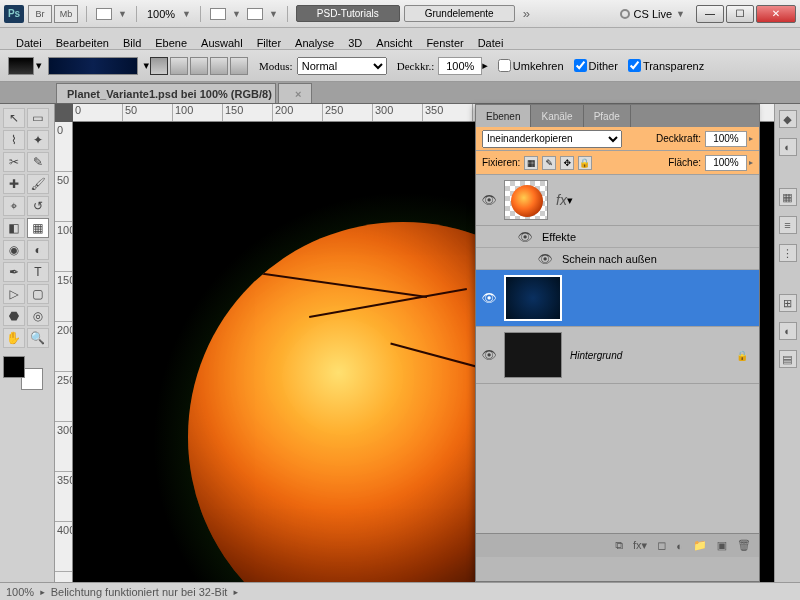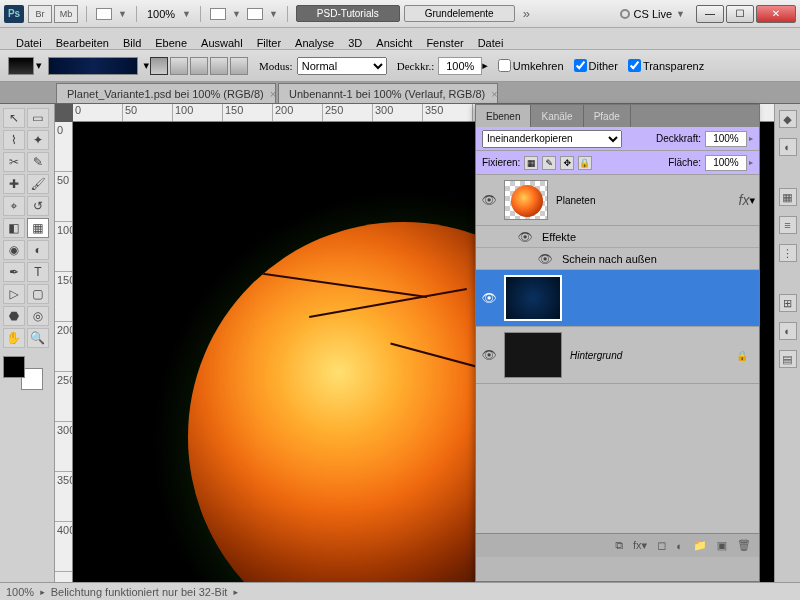--- a/index.html
+++ b/index.html
@@ -25,21 +25,21 @@
 .optbar { height:32px; background:linear-gradient(#ddd,#ccc); display:flex; align-items:center; padding:0 6px; border-bottom:1px solid #999; }
 .optbar .swatch { width:26px; height:18px; border:1px solid #888; background:linear-gradient(#000,#333); margin:0 2px; }
 .optbar .grad { width:90px; height:18px; border:1px solid #888; background:linear-gradient(90deg,#001030,#0a2050,#001030); margin:0 6px; }
 .optbar .gbtn { width:18px; height:18px; border:1px solid #888; background:linear-gradient(#ddd,#aaa); margin:0 1px; }
 .optbar .gbtn.active { border:1px solid #333; background:linear-gradient(#999,#ccc); }
 .optbar label { margin:0 4px 0 10px;font-family:Liberation Serif, serif; }
 .optbar select { height:18px; font-size:11px; width:90px; }
 .optbar input[type=text] { width:44px; height:18px; font-size:11px; text-align:center; border:1px solid #999; }
 .optbar input[type=checkbox] { margin:0 2px 0 10px; vertical-align:middle; }
 .tabbar { height:22px; background:#a0a0a0; display:flex; align-items:flex-end; padding-left:56px; border-bottom:1px solid #666; }
-.tabbar .tab { height:20px; padding:0 10px; display:flex; align-items:center; font-size:10px; border:1px solid #777; border-bottom:none; background:#c4c4c4; margin-right:2px; max-width:220px; white-space:nowrap; overflow:hidden; color:#333; }
+.tabbar .tab { height:20px; padding:0 10px; display:flex; align-items:center; font-size:10px; border:1px solid #777; border-bottom:none; background:#c4c4c4; margin-right:2px; max-width:220px; white-space:nowrap; overflow:hidden; color:#333;font-weight:bold; }
 .tabbar .tab .x { margin-left:6px; color:#888; }
 .main { position:absolute; top:104px; left:0; right:0; bottom:18px; display:flex; }
 .toolbox { width:55px; background:#d0d0d0; border-right:1px solid #999; padding:4px 3px; display:flex; flex-direction:column; gap:2px; }
 .trow { display:flex; gap:2px; }
 .tool { width:22px; height:20px; border:1px solid #bbb; background:#d8d8d8; display:flex; align-items:center; justify-content:center; font-size:12px; color:#444; position:relative; }
 .tool.active { background:#fff; border-color:#888; }
 .colsw { margin-top:6px; width:40px; height:34px; position:relative; }
 .colsw .fg { width:22px; height:22px; background:#000; border:1px solid #888; position:absolute; top:0; left:0; }
 .colsw .bg { width:22px; height:22px; background:#fff; border:1px solid #888; position:absolute; bottom:0; right:0; }
 .canvas-area { flex:1; background:#5a5a5a; position:relative; overflow:hidden; }
@@ -48,21 +48,21 @@
 .ruler-v { position:absolute; top:18px; left:0; width:18px; bottom:0; background:#eee; border-right:1px solid #888; font-size:8px; color:#555; overflow:hidden; }
 .ruler-v span { display:block; height:50px; border-bottom:1px solid #aaa; padding-top:2px; padding-left:2px; }
 .canvas { position:absolute; top:18px; left:18px; right:0; bottom:0; background:#000; overflow:hidden; }
 .glow { position:absolute; width:560px; height:560px; left:50px; top:40px; border-radius:50%; background:radial-gradient(circle,rgba(180,255,80,0.6) 0%,rgba(100,200,30,0.4) 35%,rgba(50,150,20,0.15) 50%,transparent 63%); }
 .planet { position:absolute; width:430px; height:430px; left:115px; top:100px; border-radius:50%; background:radial-gradient(circle at 35% 35%, #ffe070 0%, #ffb030 15%, #ff7010 35%, #d84500 55%, #902500 75%, #401000 92%, #100400 100%); box-shadow:inset -60px -60px 120px rgba(0,0,0,0.7); overflow:hidden; }
 .crack { position:absolute; background:#2a0800; }
 .panels { position:absolute; top:104px; right:40px; width:285px; bottom:18px; background:#b8b8b8; border:1px solid #777; box-shadow:-2px 2px 6px rgba(0,0,0,0.3); }
 .ptabs { height:22px; background:#8a8a8a; display:flex; align-items:center; }
 .ptab { padding:0 10px; height:22px; display:flex; align-items:center; font-size:10px; color:#ddd; border-right:1px solid #6a6a6a; }
 .ptab.active { background:#b8b8b8; color:#222; }
-.prow { height:24px; display:flex; align-items:center; padding:0 6px; border-bottom:1px solid #a0a0a0; background:#c4b5fd; }
+.prow { height:24px; display:flex; align-items:center; padding:0 6px; border-bottom:1px solid #a0a0a0; background:#fdba74; }
 .prow select { flex:0 0 140px; height:18px; font-size:10px; }
 .prow label { margin-left:auto; margin-right:4px; font-size:10px; }
 .prow input { width:42px; height:16px; font-size:10px; text-align:center; border:1px solid #999; }
 .prow .arr { font-size:8px; margin-left:2px; color:#666; }
 .prow .lbl { font-size:10px; }
 .prow .icons { margin-left:4px; display:flex; gap:4px; }
 .prow .ic { width:14px; height:14px; border:1px solid #999; background:#ddd; font-size:9px; display:flex; align-items:center; justify-content:center; }
 .layers { flex:1; background:#c0c0c0; overflow:auto; height:calc(100% - 118px); }
 .layer { display:flex; align-items:center; border-bottom:1px solid #a0a0a0; min-height:34px; padding:5px 4px; }
 .layer.sel { background:#3a7fd9; color:#fff; }
@@ -155,21 +155,20 @@
   <input type="checkbox" checked="" style="">
     <span>Transparenz</span>
 </div>
 
 <div class="tabbar">
   <div class="tab">
       <span>Planet_Variante1.psd bei 100% (RGB/8)</span>
       <span class="x">×</span>
     </div>
   <div class="tab">
-      <span>Unbenannt-1 bei 100% (Verlauf, RGB/8)</span>
       <span class="x">×</span>
     </div>
 </div>
 
 <div class="main">
   <div class="toolbox">
     <div class="trow">
         <div class="tool">↖</div>
         <div class="tool">▭</div>
       </div>
@@ -274,21 +273,20 @@
       <div class="ic">🔒</div>
     </div>
     <label>Fläche:</label>
     <input type="text" value="100%" style="">
       <span class="arr">▸</span>
   </div>
   <div class="layers">
     <div class="layer">
       <div class="eye">👁</div>
       <div class="thumb checker"></div>
-      <span class="lname">Planeten</span>
       <span class="fx">fx</span>
         <span class="tri">▾</span>
     </div>
     <div class="sublayer">
       <div class="eye">👁</div>
       <span>Effekte</span>
     </div>
     <div class="sublayer" style="padding-left:60px">
       <div class="eye">👁</div>
       <span>Schein nach außen</span>

